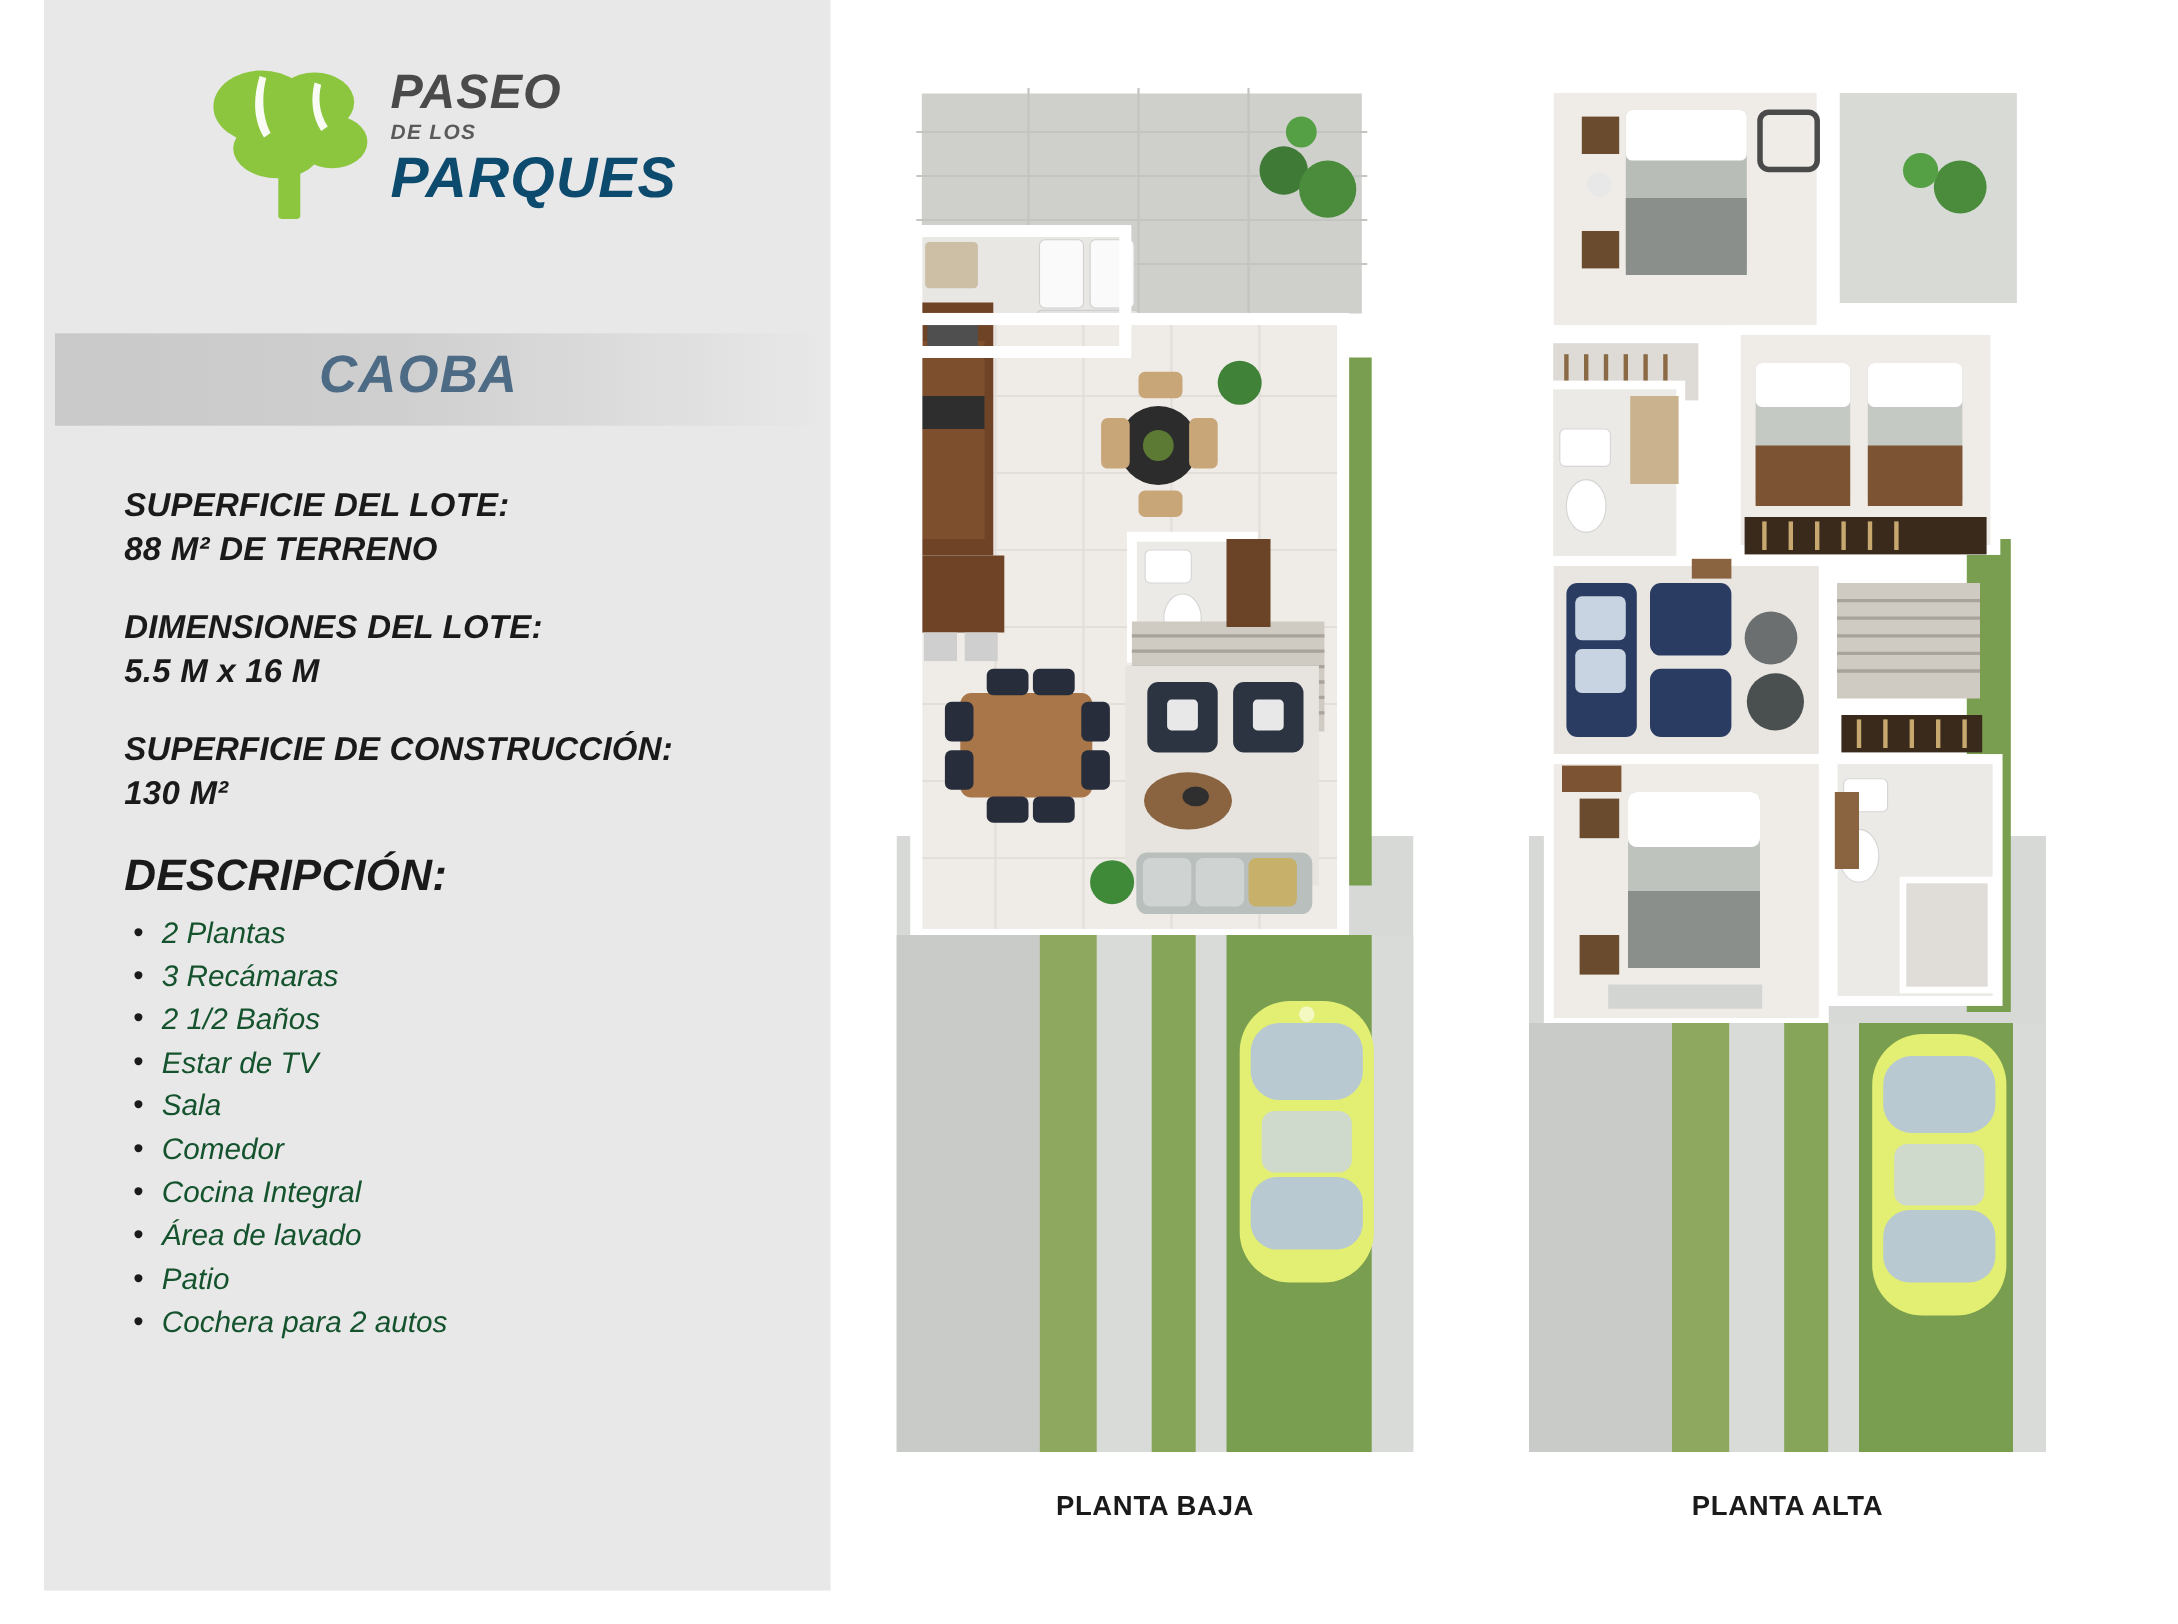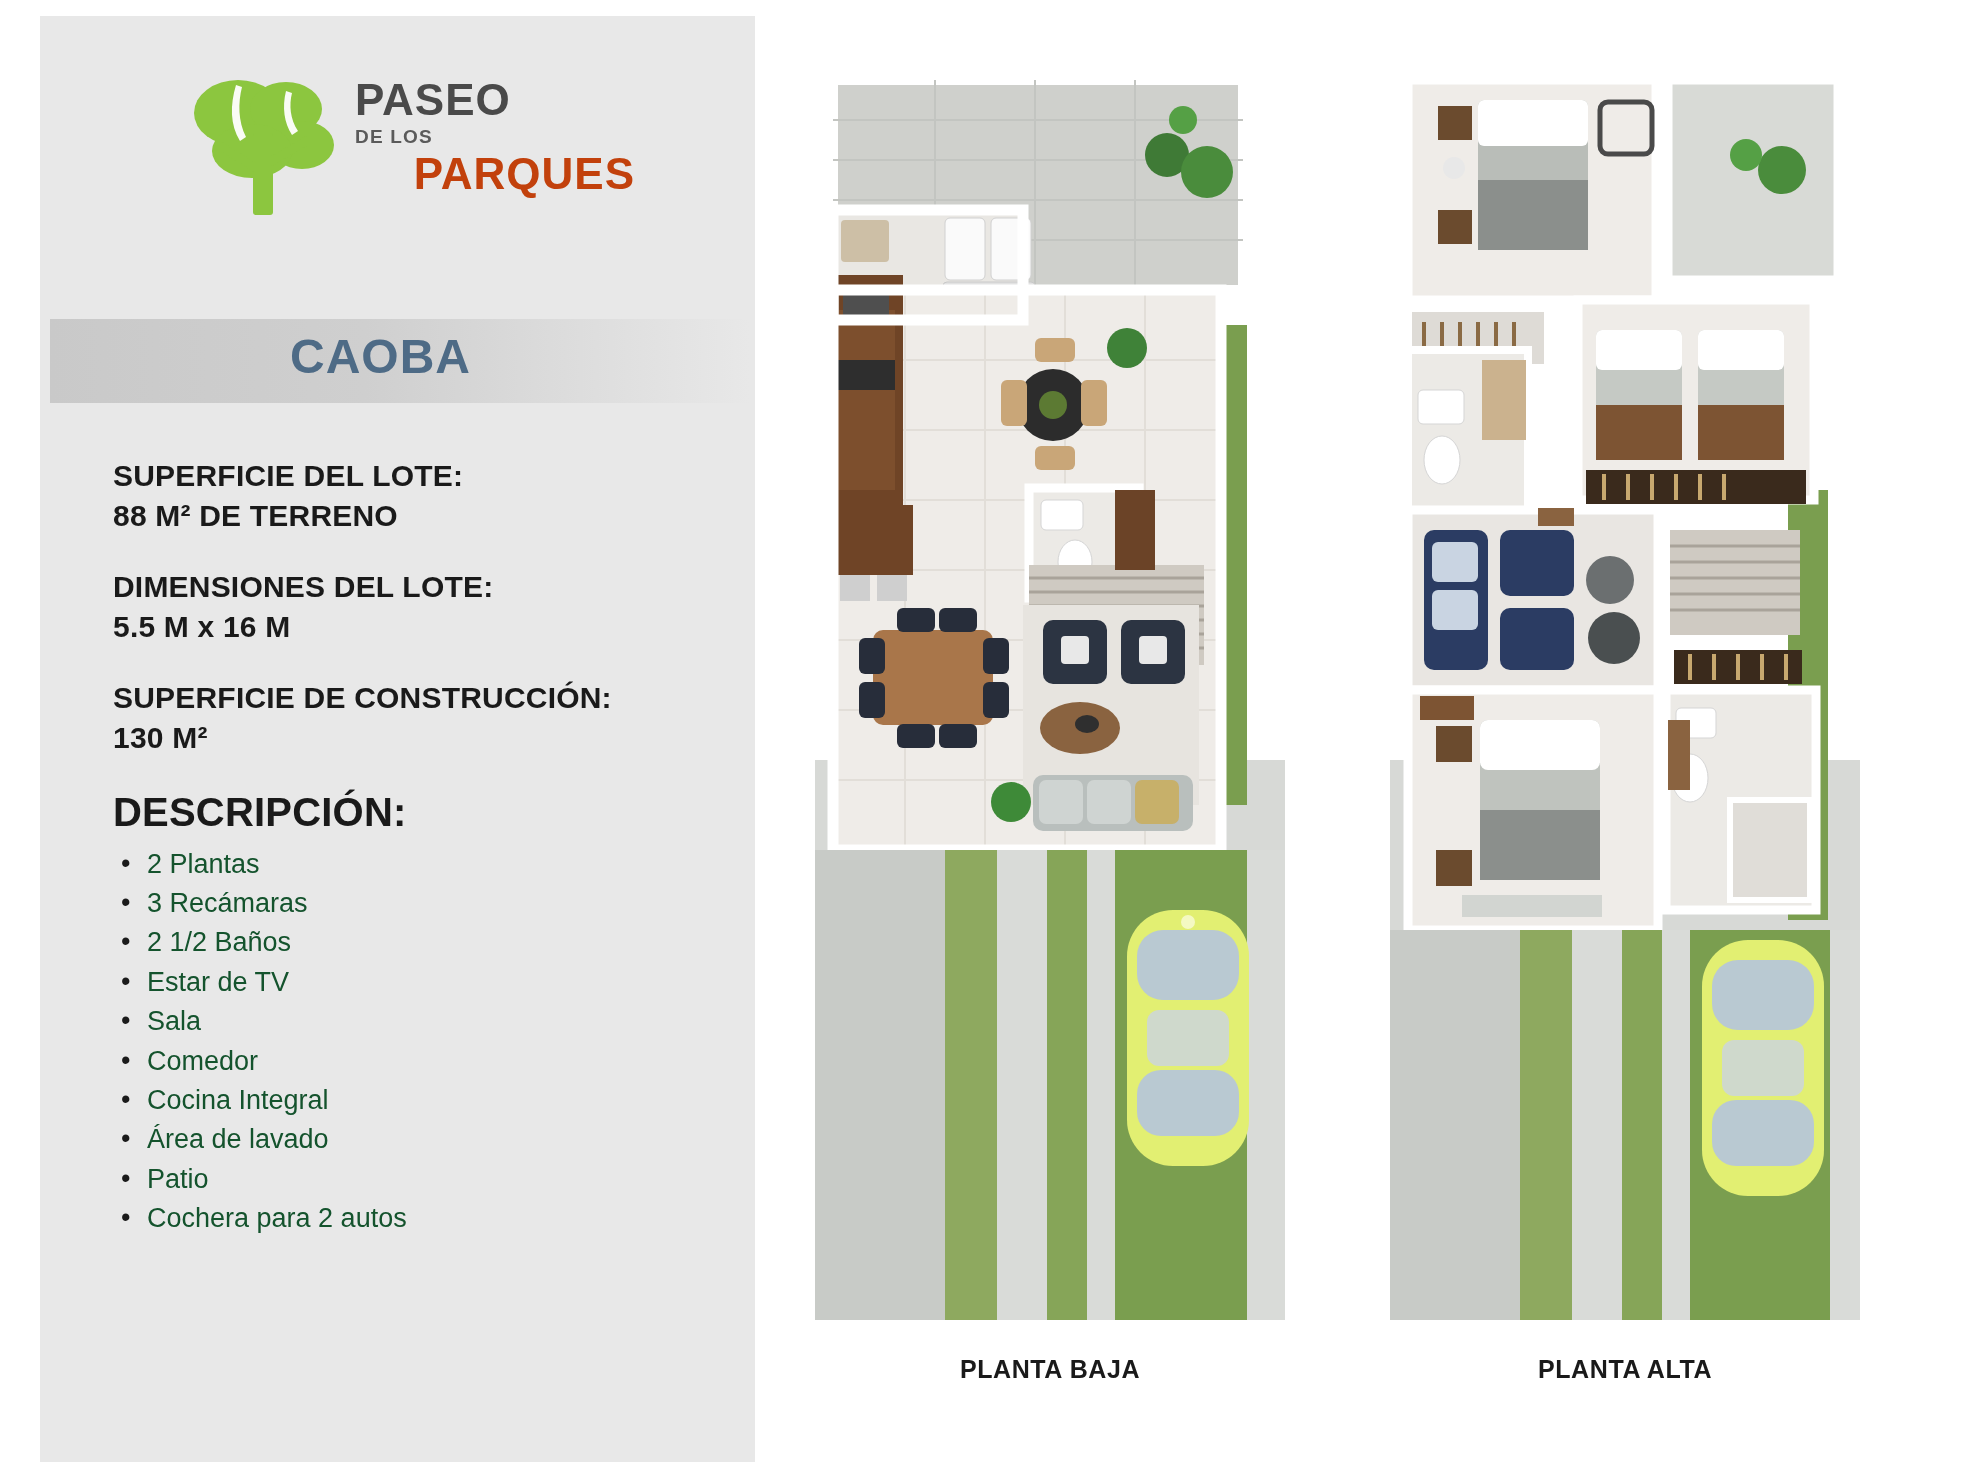--- a/index.html
+++ b/index.html
@@ -12,24 +12,25 @@
     height: 1476px;
     font-family: "Liberation Sans", sans-serif;
     overflow: hidden;
     position: relative;
   }
 
   
   .sidebar {
     position: absolute;
     left: 40px;
-    top: 16px;
+    top: 0;
     width: 715px;
     height: 1446px;
     background: #e8e8e8;
+    font-style: italic;
   }
 
   .logo-block {
     position: absolute;
     left: 150px;
     top: 55px;
     width: 440px;
     height: 145px;
   }
   .logo-mark {
@@ -53,26 +54,25 @@
     line-height: 1.04;
   }
   .logo-line2 {
     font-size: 19px;
     font-weight: bold;
     letter-spacing: 1.2px;
     color: #5a5a5a;
     line-height: 1.5;
   }
   .logo-line3 {
-    font-size: 44px;
+    font-size: 52px;
     font-weight: bold;
     letter-spacing: 1px;
-    color: #c2410c;
+    color: #0c4a6e;
     line-height: 1.04;
-    text-align: right;
   }
 
   .title-bar {
     position: absolute;
     left: 10px;
     top: 303px;
     width: 700px;
     height: 84px;
     background: linear-gradient(to right, #c9c9c9 0%, #cfcfcf 45%, #e8e8e8 100%);
   }

